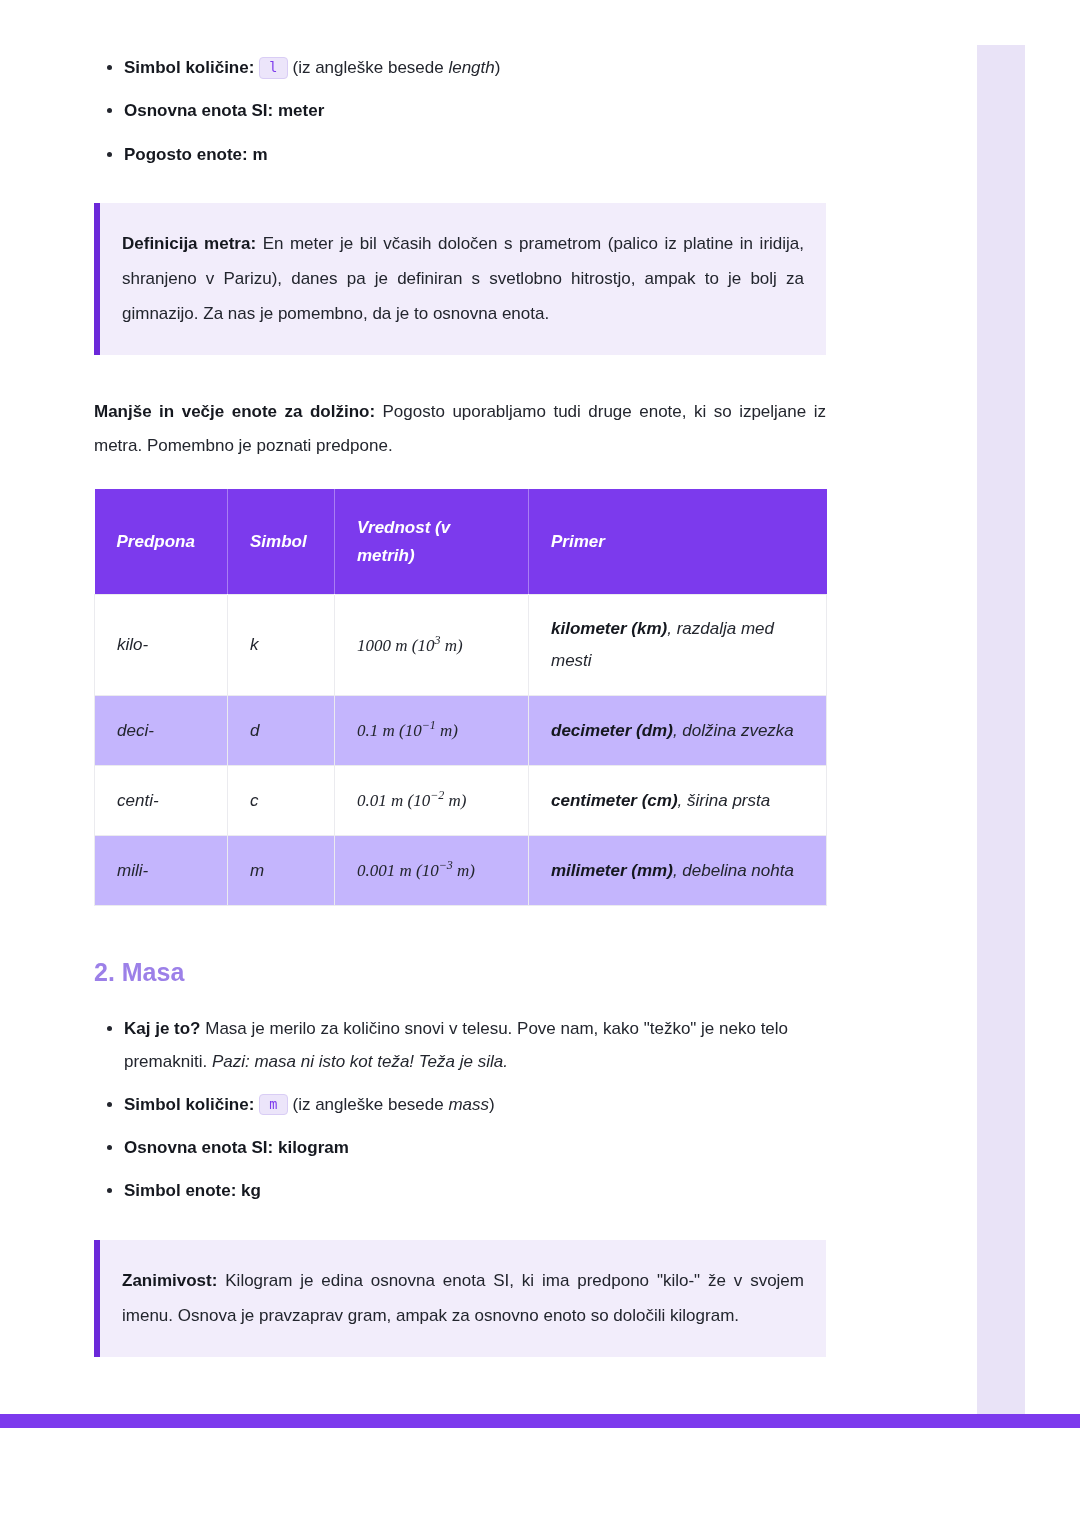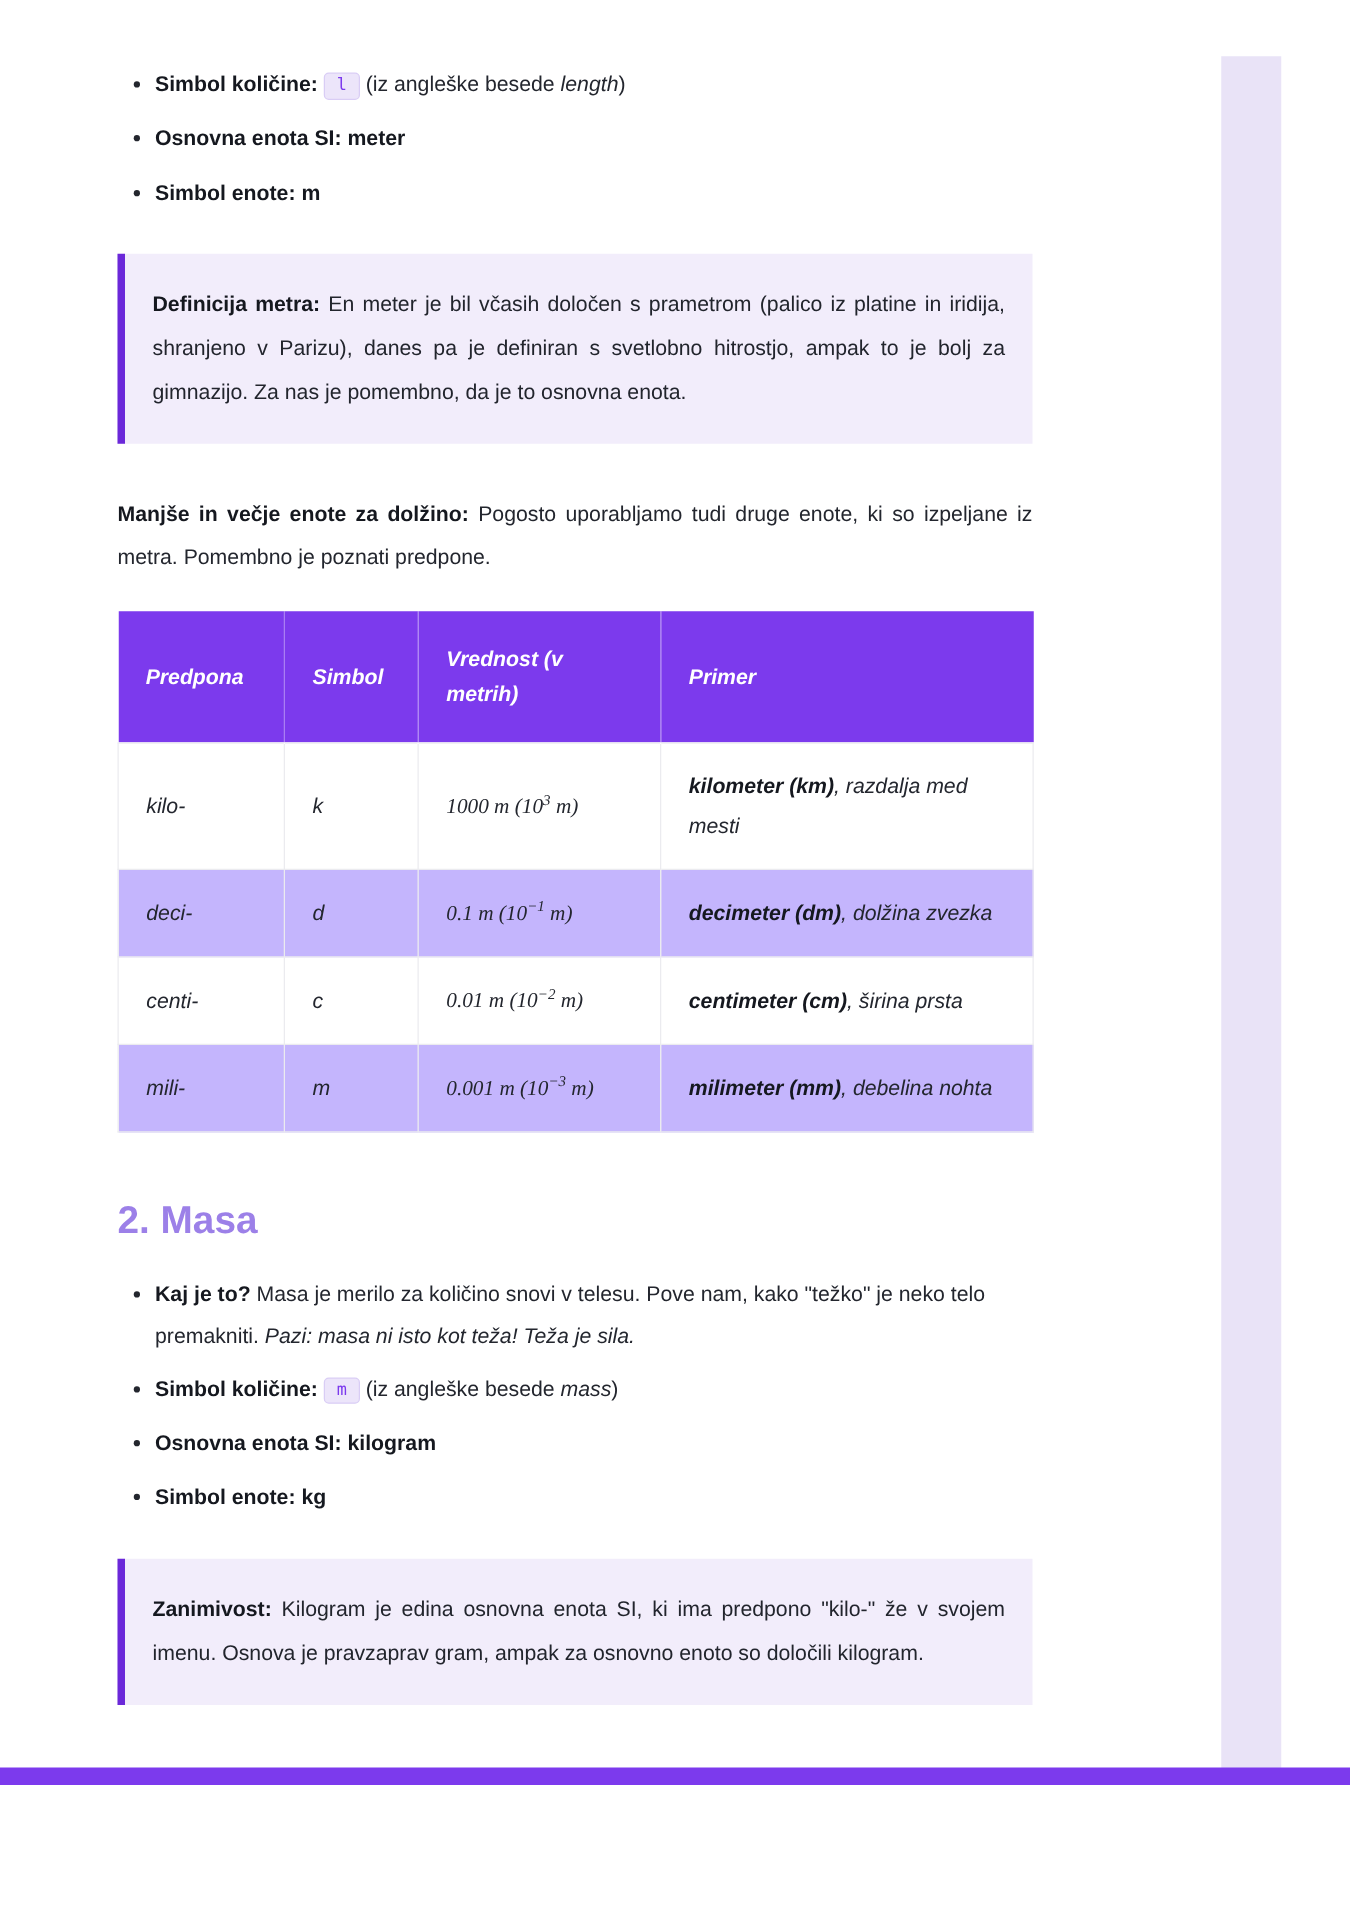--- a/index.html
+++ b/index.html
@@ -114,21 +114,21 @@
   .prefix-table tbody tr.alt td { background: #c4b5fd; }
   .prefix-table td b { color: #15181f; }
   .math {
     font-family: "Liberation Serif", serif;
     font-size: 17.5px;
   }
   .math sup { font-size: 12px; }
 
   .mass-heading {
     margin: 52px 0 0 0;
-    font-size: 31px;
+    font-size: 25px;
     font-weight: 700;
     color: #9c80e8;
   }
 
   ul.bullets.mass { margin-top: 26px; }
 
   .watermark {
     position: absolute;
     left: 903px;
     top: 1438px;
@@ -147,21 +147,21 @@
   <div class="content">
 
     <ul class="bullets">
       <li>
         <b>Simbol količine:</b><span class="code-chip">l</span><span>(iz angleške besede </span><i>length</i><span>)</span>
       </li>
       <li>
         <b>Osnovna enota SI: meter</b>
       </li>
       <li>
-        <b>Simbol enote: m</b>
+        <b>Pogosto enote: m</b>
       </li>
     </ul>
 
     <div class="callout">
       <b>Definicija metra:</b>
       <span>En meter je bil včasih določen s prametrom (palico iz platine in iridija, shranjeno v Parizu), danes pa je definiran s svetlobno hitrostjo, ampak to je bolj za gimnazijo. Za nas je pomembno, da je to osnovna enota.</span>
     </div>
 
     <p class="para">
       <b>Manjše in večje enote za dolžino:</b>

